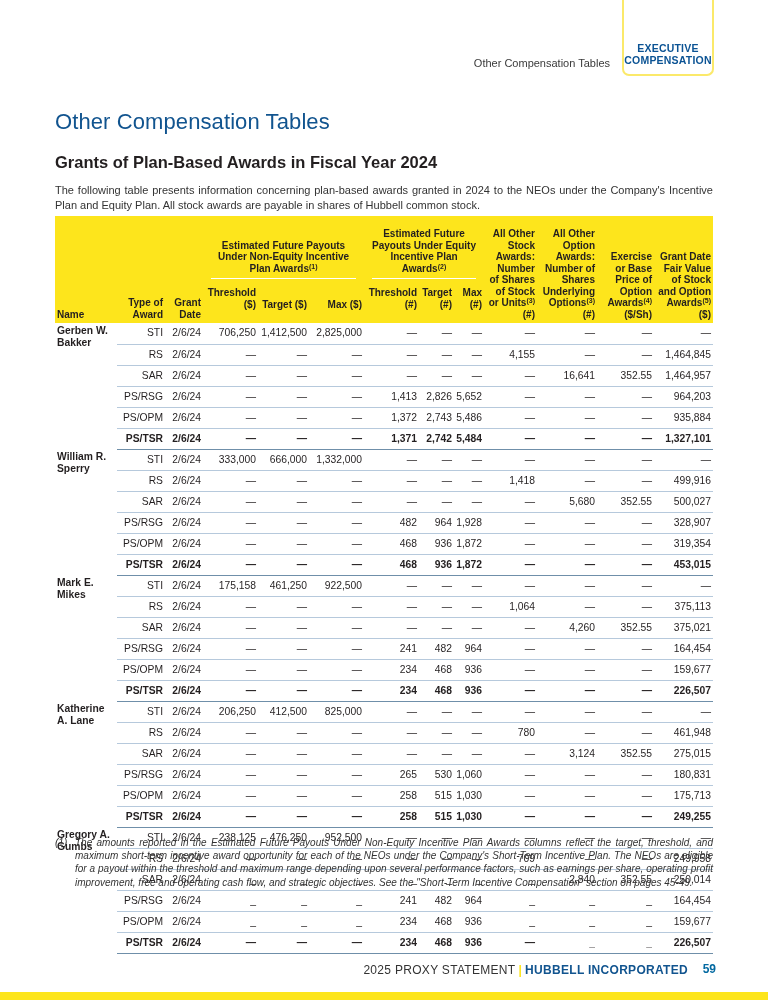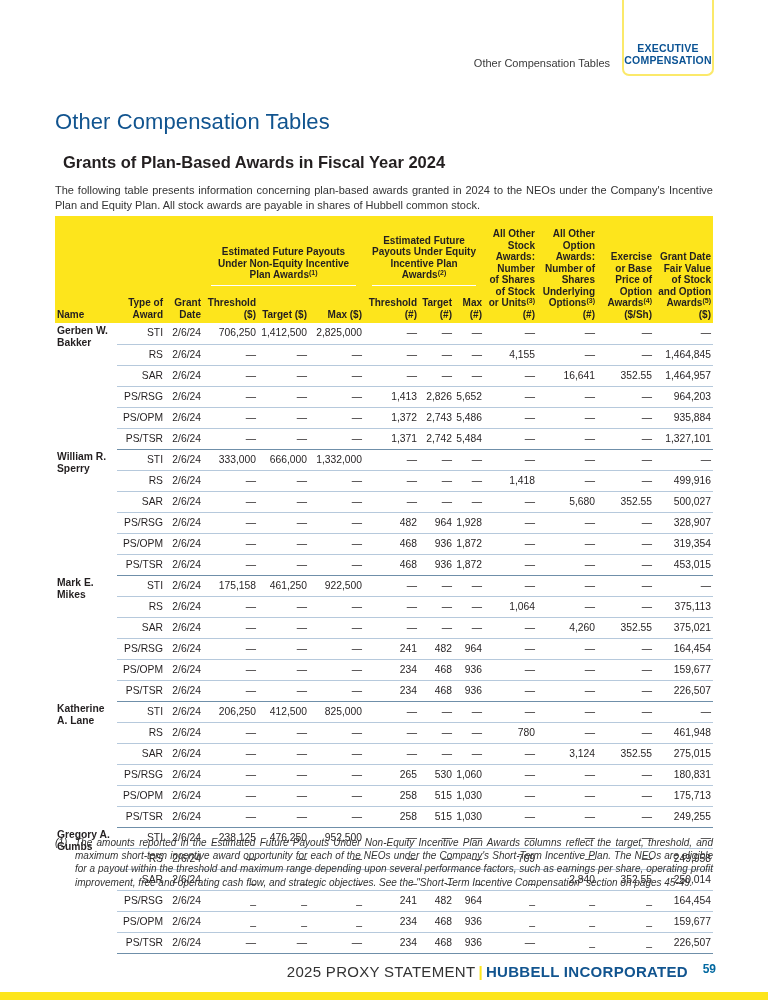--- a/index.html
+++ b/index.html
@@ -20,52 +20,52 @@
   .section-tab span {
     font-size: 10.5px; font-weight: bold; color: #0b5394; line-height: 12px; letter-spacing: 0.2px;
   }
 
   .page-title {
     position: absolute; top: 109px; left: 55px;
     font-size: 22px; font-weight: normal; color: #11548f; letter-spacing: 0.1px;
   }
   .section-title {
     position: absolute; top: 153px; left: 55px;
-    font-size: 16.5px; color: #231f20; margin-left: 8px;
+    font-size: 16.5px; color: #231f20;
   }
   .intro {
     position: absolute; top: 183px; left: 55px; width: 658px;
     font-size: 11px; line-height: 15px; text-align: justify; color: #333;
   }
 
   table.awards {
     position: absolute; top: 216px; left: 55px; width: 658px;
     border-collapse: collapse; font-size: 10.3px; color: #231f20;
   }
   table.awards thead th {
     background: #fde51c; font-weight: bold; color: #231f20;
     vertical-align: bottom; text-align: right; padding: 0 2px 3px 2px; line-height: 11.5px;
     font-size: 10px;
   }
   table.awards thead tr.group th { padding-top: 12px; vertical-align: bottom; }
   table.awards thead th.group-head { text-align: center; padding-bottom: 4px; }
   table.awards thead th.group-head .under { border-bottom: 1.5px solid #fff; padding-bottom: 4px; display: block; margin: 0 6px; }
   table.awards thead th.left { text-align: left; }
-  table.awards thead tr.sub th { padding-top: 4px; padding-bottom: 3px; }
+  table.awards thead tr.sub th { padding-top: 4px; padding-bottom: 13px; }
   table.awards sup { font-size: 7px; vertical-align: top; line-height: 8px; }
 
   table.awards tbody td {
     text-align: right; padding: 0 2px; height: 21px; line-height: 14px; vertical-align: top; padding-top: 3px;
     border-bottom: 1.5px solid #b6c9dc; white-space: nowrap;
   }
   table.awards tbody td.name {
     text-align: left; font-weight: bold; white-space: normal; border-bottom: none; line-height: 12px; padding-top: 2px;
     vertical-align: top; font-size: 10.3px;
   }
-  table.awards tbody tr.group-end td { border-bottom: 1.5px solid #6f8fa9; }
+  table.awards tbody tr.group-end td { border-bottom: 1.5px solid #6f8fa9; font-weight: bold; }
 
   col.c-name { width: 62px; }
   col.c-type { width: 48px; }
   col.c-date { width: 38px; }
   col.c-thr { width: 55px; }
   col.c-tgt { width: 51px; }
   col.c-max { width: 55px; }
   col.c-ethr { width: 55px; }
   col.c-etgt { width: 35px; }
   col.c-emax { width: 30px; }
@@ -75,21 +75,21 @@
   col.c-fv { width: 59px; }
 
   .footnote {
     position: absolute; top: 836px; left: 55px; width: 658px;
     font-size: 10px; line-height: 13.2px; font-style: italic; color: #333; text-align: justify;
     padding-left: 20px; text-indent: -20px;
   }
   .footnote .fn-mark { display: inline-block; width: 20px; text-indent: 0; font-style: italic; }
 
   .footer {
-    position: absolute; top: 963px; right: 80px; font-size: 15px; color: #333; letter-spacing: 0.3px; text-align: right;
+    position: absolute; top: 963px; right: 80px; font-size: 12px; color: #333; letter-spacing: 0.3px; text-align: right;
   }
   .footer .sep { color: #fde51c; margin: 0 3px; font-weight: bold; }
   .footer .company { color: #11548f; font-weight: bold; }
   .page-num { position: absolute; top: 962px; right: 52px; font-size: 12px; font-weight: bold; color: #0369a1; }
   .bottom-bar { position: absolute; left: 0; right: 0; bottom: 0; height: 8px; background: #fde51c; }
 </style>
 </head>
 <body>
 
 <div class="running-head">Other Compensation Tables</div>

